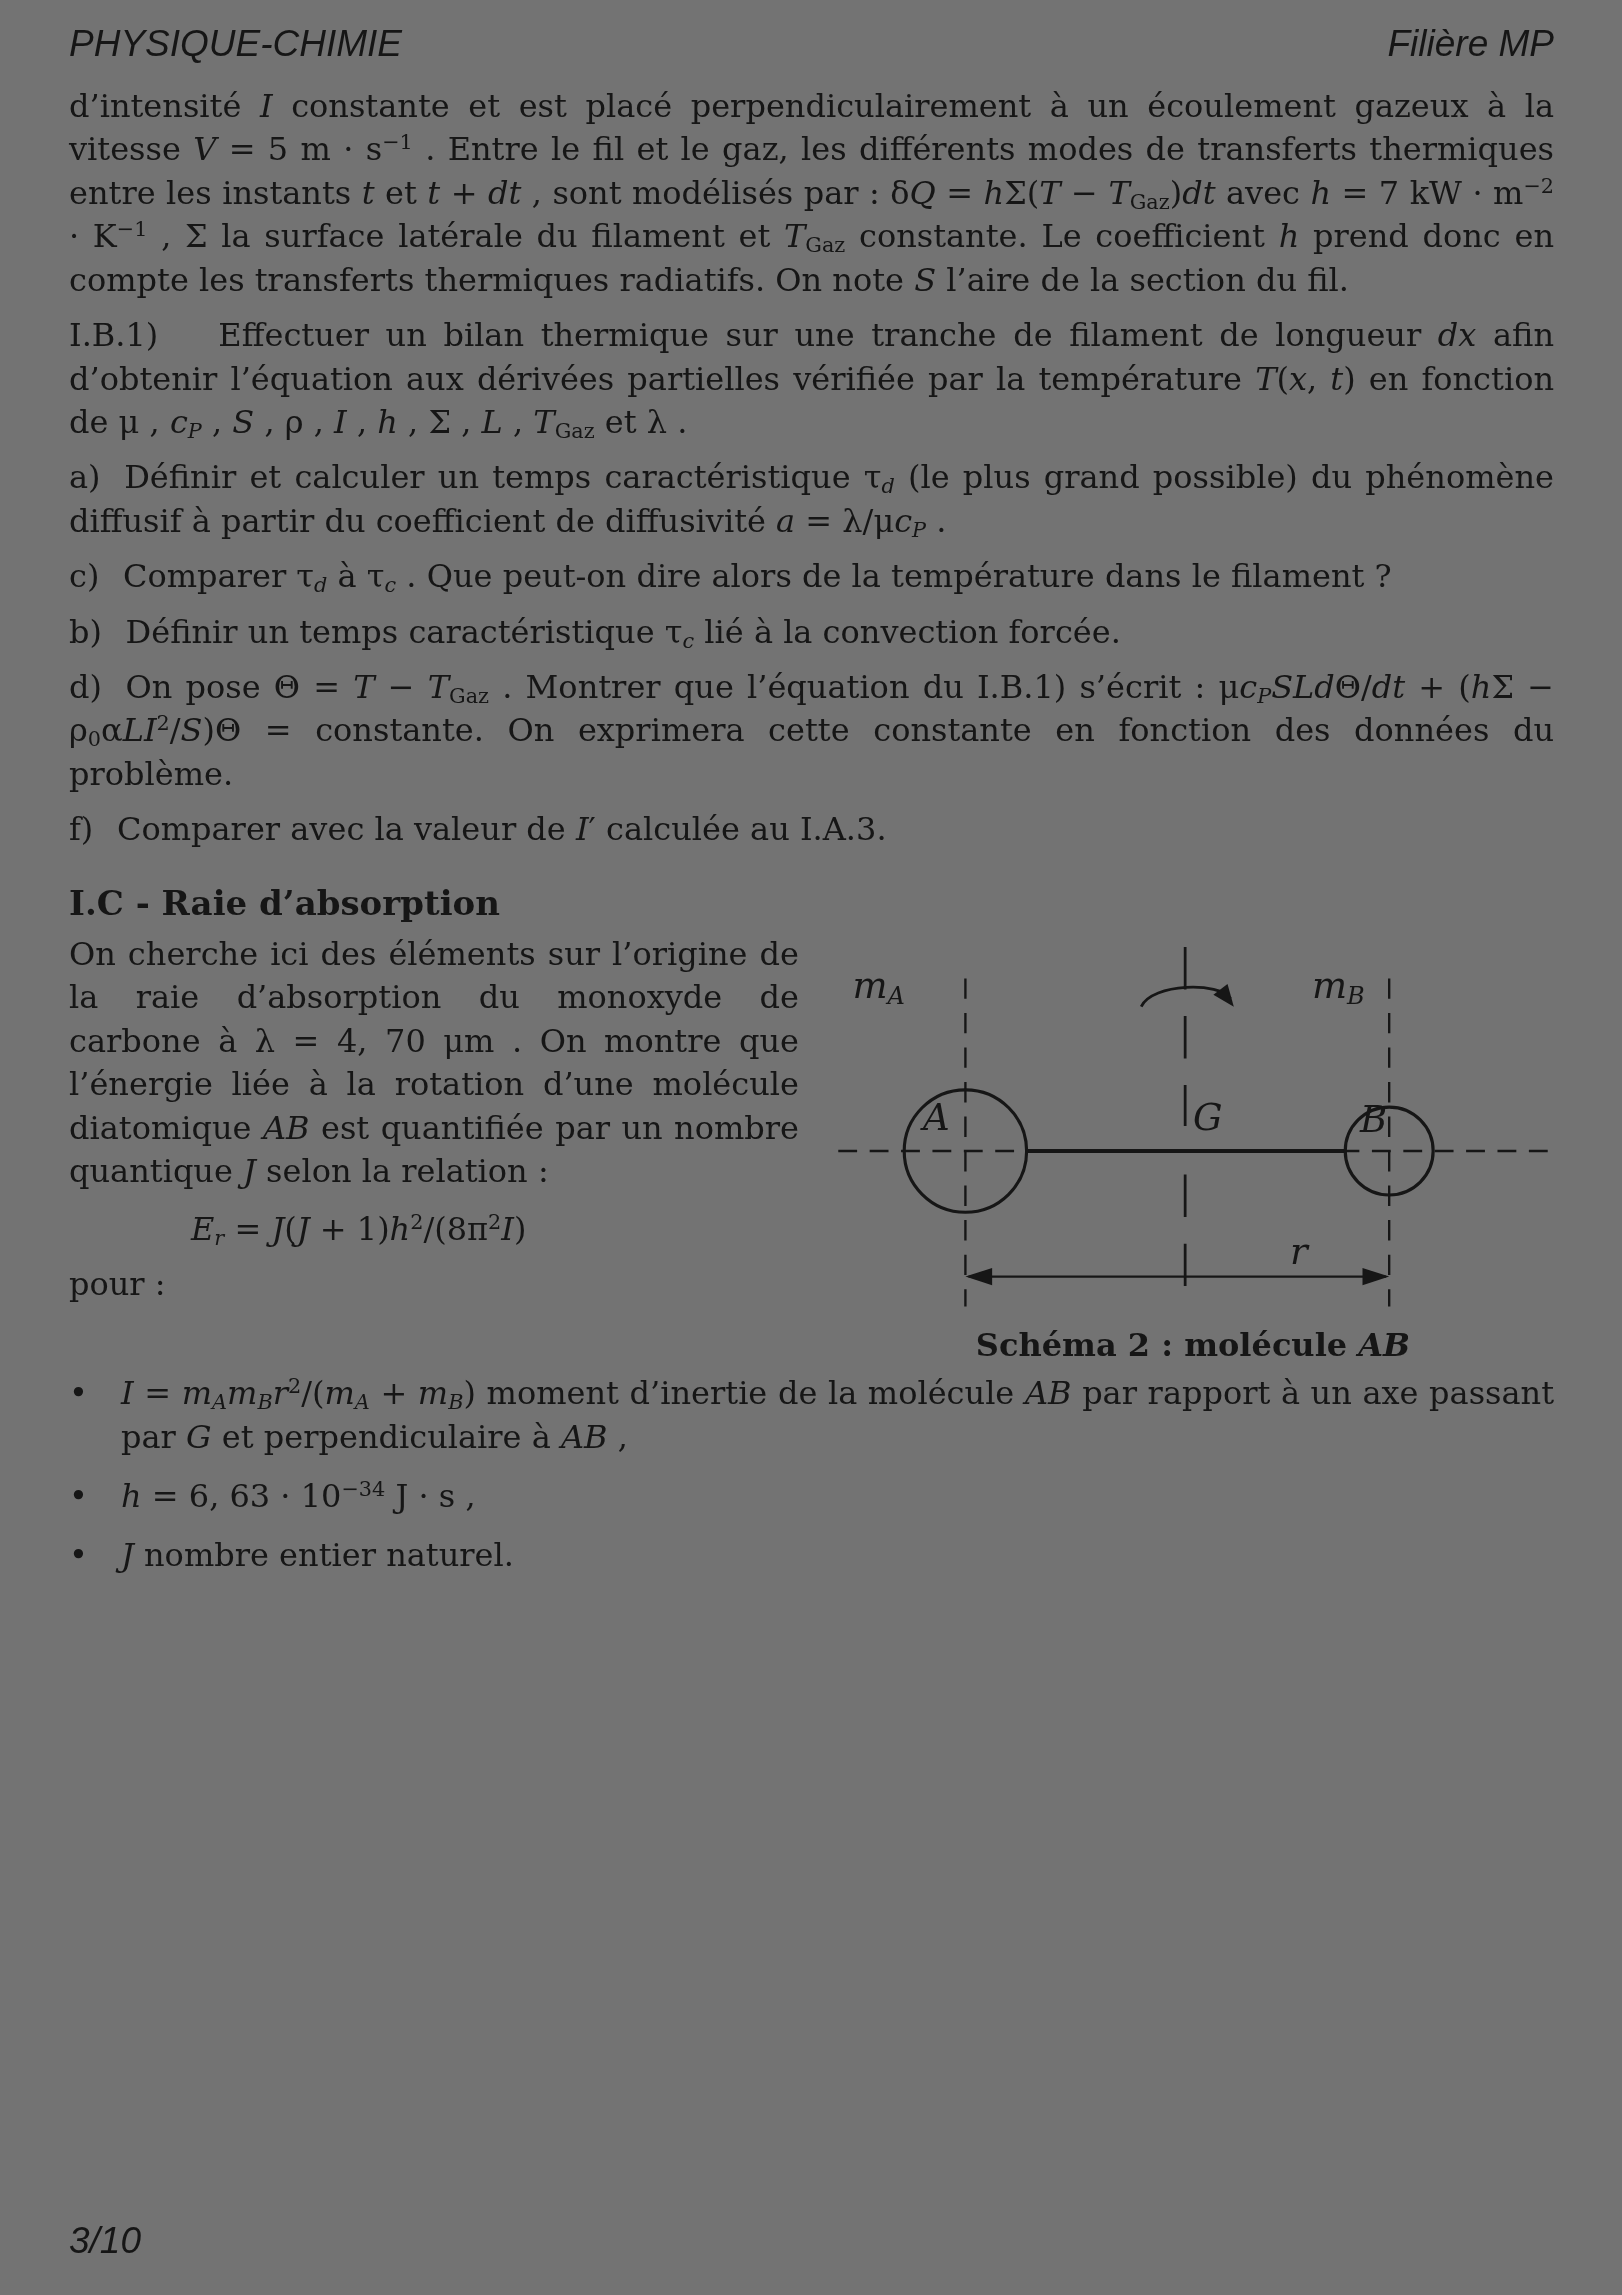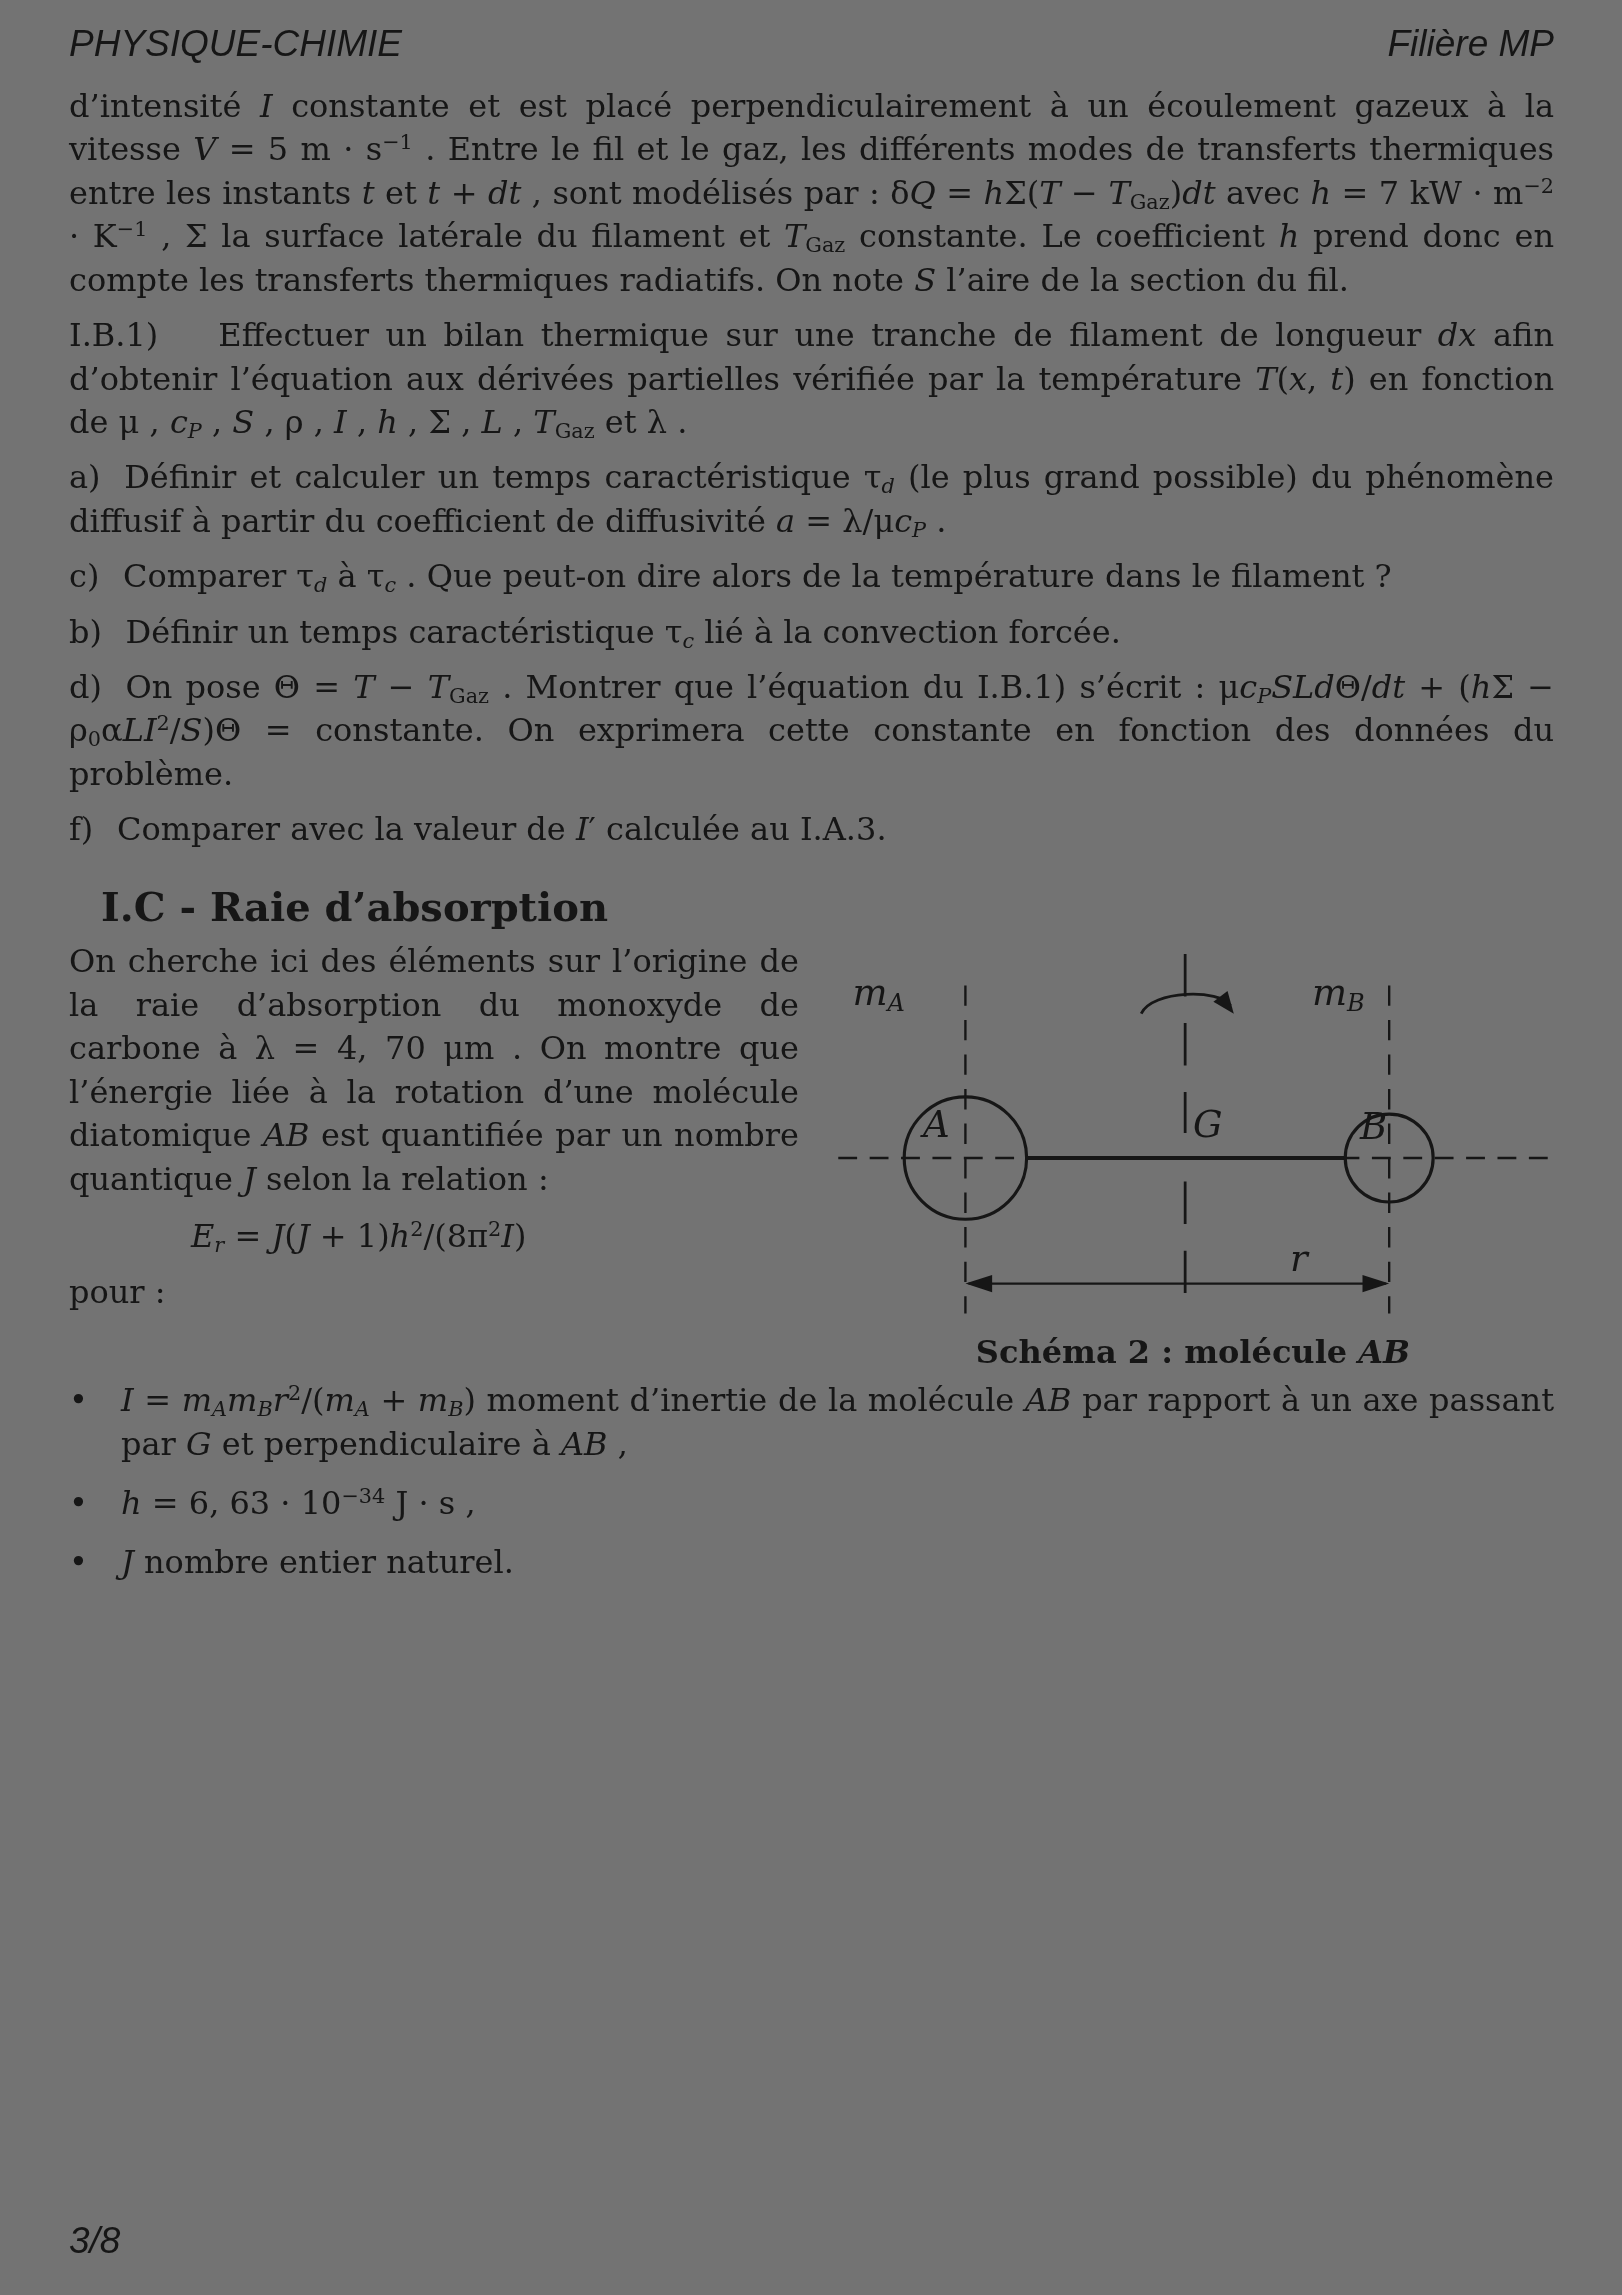--- a/index.html
+++ b/index.html
@@ -18,24 +18,23 @@
     display:flex; justify-content:space-between; align-items:baseline;
     font-family:"Liberation Sans", sans-serif;
     font-style:italic; font-size:37px; line-height:1.1;
     margin-bottom:20.4px;
   }
   p.body { text-align:justify; margin-top:11.8px; }
   p.first { margin-top:0; }
   .ib-label { margin-right:60px; }
   .qlabel { margin-right:23.6px; }
   h2.section-heading {
-    font-size:40px; font-weight:bold;
+    font-size:34px; font-weight:bold;
     margin-top:31px; margin-bottom:9.4px;
     line-height:1.2;
-    margin-left:32px;
   }
   sub, sup { font-size:65%; line-height:0; }
   sub { vertical-align:-0.25em; }
   sup { vertical-align:0.55em; }
   i { font-style:italic; }
 
   .ic-flow { margin-top:3.1px; }
   .figure {
     float:right; width:722px;
     margin-left:33px; margin-top:6.3px; margin-bottom:4.7px;
@@ -140,17 +139,17 @@
       </div>
       <div class="bullet-row">
         <span class="bullet-marker">•</span>
         <span class="bullet-text"><i>J</i> nombre entier naturel.</span>
       </div>
     </div>
 
   </div>
 
   <div class="footer">
-    <span>3/8</span>
+    <span>3/10</span>
   </div>
 
 </div>
 
 
 </body></html>

